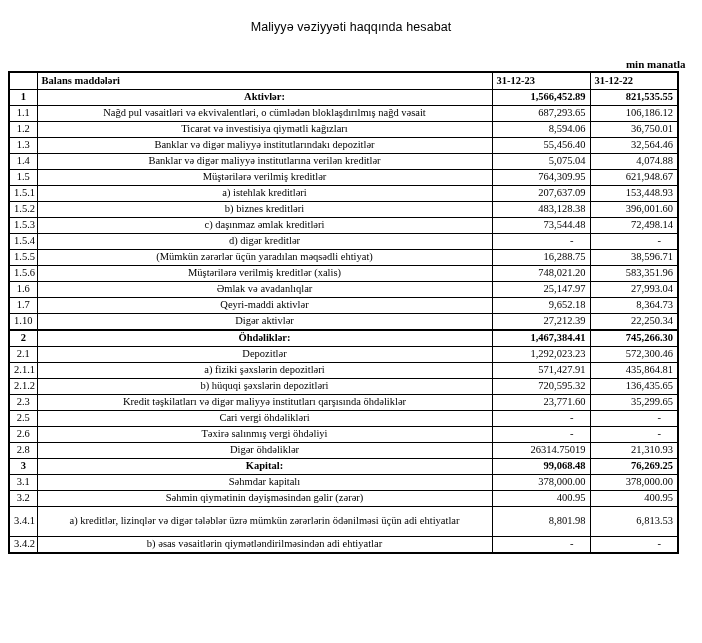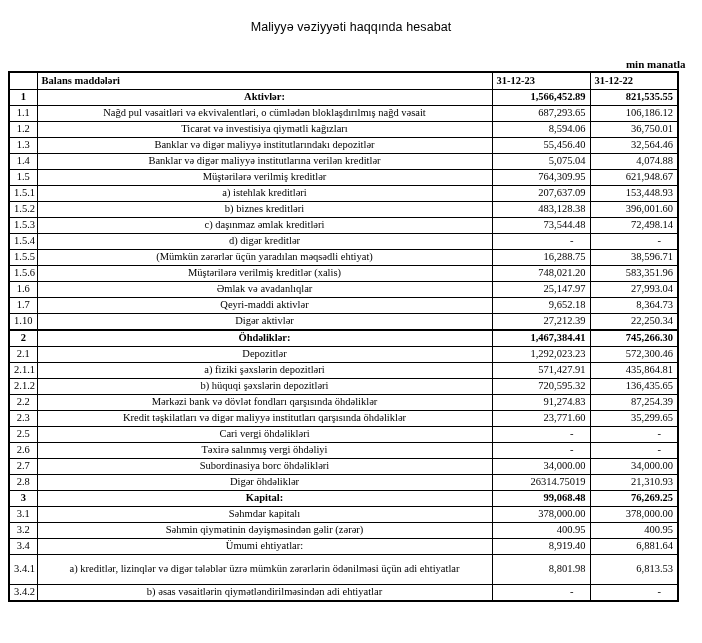--- a/index.html
+++ b/index.html
@@ -192,48 +192,36 @@
           <td class="c-val">571,427.91</td>
           <td class="c-val">435,864.81</td>
         </tr>
         <tr>
           <td class="c-no">2.1.2</td>
           <td class="c-label">b) hüquqi şəxslərin depozitləri</td>
           <td class="c-val">720,595.32</td>
           <td class="c-val">136,435.65</td>
         </tr>
         <tr>
-          <td class="c-no">2.2</td>
-          <td class="c-label">Mərkəzi bank və dövlət fondları qarşısında öhdəliklər</td>
-          <td class="c-val">91,274.83</td>
-          <td class="c-val">87,254.39</td>
-        </tr>
-        <tr>
           <td class="c-no">2.3</td>
           <td class="c-label">Kredit təşkilatları və digər maliyyə institutları qarşısında öhdəliklər</td>
           <td class="c-val">23,771.60</td>
           <td class="c-val">35,299.65</td>
         </tr>
         <tr>
           <td class="c-no">2.5</td>
           <td class="c-label">Cari vergi öhdəlikləri</td>
           <td class="c-val dash">-</td>
           <td class="c-val dash">-</td>
         </tr>
         <tr>
           <td class="c-no">2.6</td>
           <td class="c-label">Təxirə salınmış vergi öhdəliyi</td>
           <td class="c-val dash">-</td>
           <td class="c-val dash">-</td>
-        </tr>
-        <tr>
-          <td class="c-no">2.7</td>
-          <td class="c-label">Subordinasiya borc öhdəlikləri</td>
-          <td class="c-val">34,000.00</td>
-          <td class="c-val">34,000.00</td>
         </tr>
         <tr>
           <td class="c-no">2.8</td>
           <td class="c-label">Digər öhdəliklər</td>
           <td class="c-val">26314.75019</td>
           <td class="c-val">21,310.93</td>
         </tr>
         <tr class="section">
           <td class="c-no">3</td>
           <td class="c-label">Kapital:</td>
@@ -245,26 +233,20 @@
           <td class="c-label">Səhmdar kapitalı</td>
           <td class="c-val">378,000.00</td>
           <td class="c-val">378,000.00</td>
         </tr>
         <tr>
           <td class="c-no">3.2</td>
           <td class="c-label">Səhmin qiymətinin dəyişməsindən gəlir (zərər)</td>
           <td class="c-val">400.95</td>
           <td class="c-val">400.95</td>
         </tr>
-        <tr>
-          <td class="c-no">3.4</td>
-          <td class="c-label">Ümumi ehtiyatlar:</td>
-          <td class="c-val">8,919.40</td>
-          <td class="c-val">6,881.64</td>
-        </tr>
         <tr class="tall">
           <td class="c-no">3.4.1</td>
           <td class="c-label">a) kreditlər, lizinqlər və digər tələblər üzrə mümkün zərərlərin ödənilməsi üçün adi ehtiyatlar</td>
           <td class="c-val">8,801.98</td>
           <td class="c-val">6,813.53</td>
         </tr>
         <tr>
           <td class="c-no">3.4.2</td>
           <td class="c-label">b) əsas vəsaitlərin qiymətləndirilməsindən adi ehtiyatlar</td>
           <td class="c-val dash">-</td>

